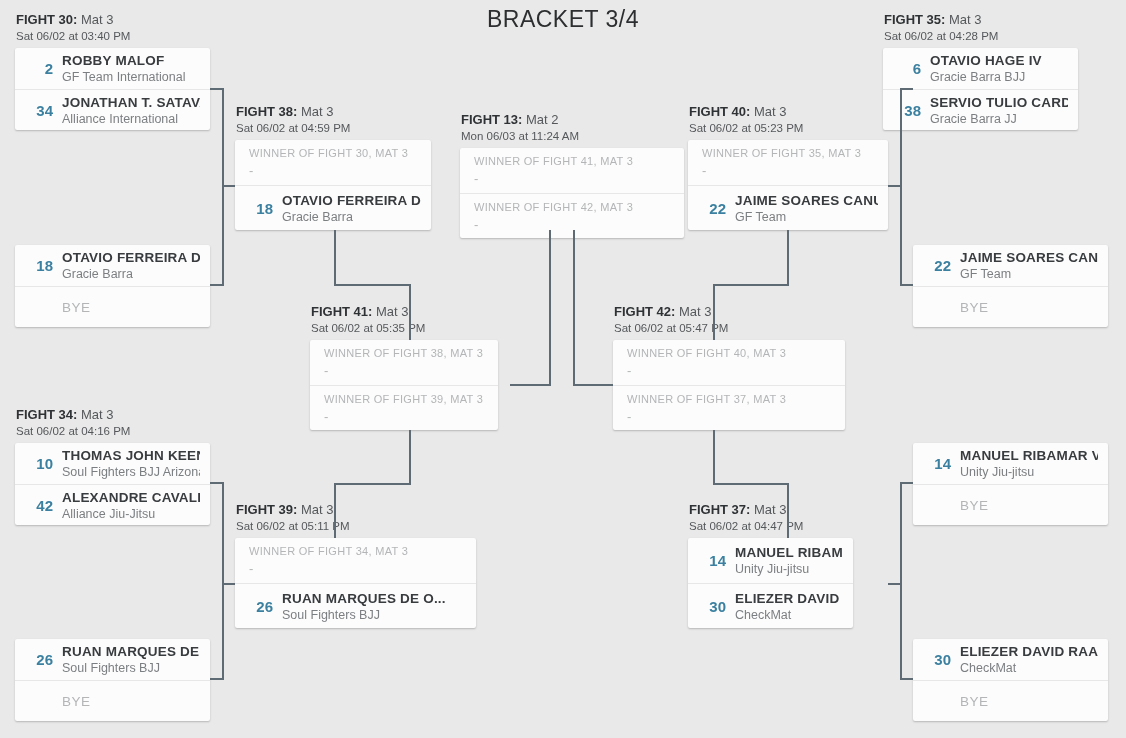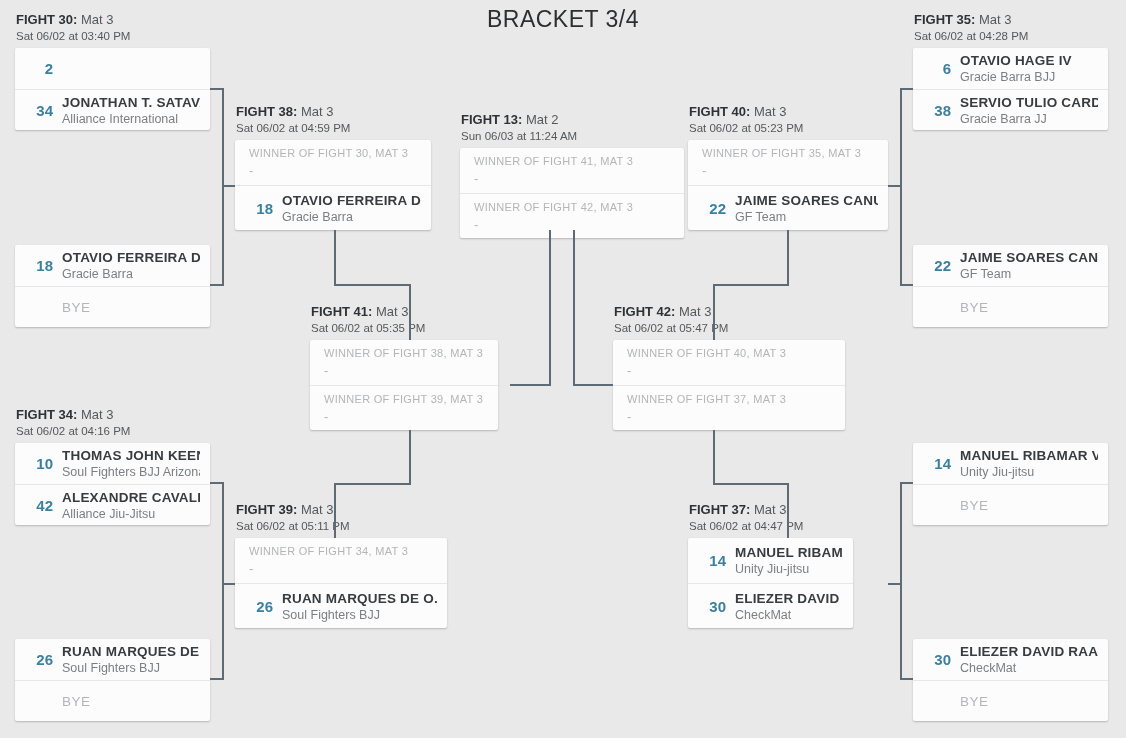--- a/index.html
+++ b/index.html
@@ -49,20 +49,24 @@
 <div class="title">BRACKET 3/4</div>
 
 <div class="match" style="left:15px;top:48px;width:195px">
   <div class="mlabel">
     <div class="ml1"><span class="mf">FIGHT 30:</span> <span>Mat 3</span></div>
     <div class="ml2">Sat 06/02 at 03:40 PM</div>
   </div>
   <div class="card card-sm">
     <div class="slot">
       <span class="seed">2</span>
+      <span class="who">
+          <span class="nm">ROBBY MALOF</span>
+          <span class="tm">GF Team International</span>
+        </span>
     </div>
     <div class="slot">
       <span class="seed">34</span>
       <span class="who">
           <span class="nm">JONATHAN T. SATAVA</span>
           <span class="tm">Alliance International</span>
         </span>
     </div>
   </div>
 </div>
@@ -135,21 +139,21 @@
     <div class="slot">
       <span class="seed">18</span>
       <span class="who">
           <span class="nm">OTAVIO FERREIRA DE ...</span>
           <span class="tm">Gracie Barra</span>
         </span>
     </div>
   </div>
 </div>
 
-<div class="match" style="left:235px;top:538px;width:212px">
+<div class="match" style="left:235px;top:538px;width:241px">
   <div class="mlabel">
     <div class="ml1"><span class="mf">FIGHT 39:</span> <span>Mat 3</span></div>
     <div class="ml2">Sat 06/02 at 05:11 PM</div>
   </div>
   <div class="card card-lg">
     <div class="slot slot-ph">
       <div class="inner">
         <span class="ph">WINNER OF FIGHT 34, MAT 3</span>
         <span class="dash">-</span>
       </div>
@@ -160,21 +164,21 @@
           <span class="nm">RUAN MARQUES DE O...</span>
           <span class="tm">Soul Fighters BJJ</span>
         </span>
     </div>
   </div>
 </div>
 
 <div class="match" style="left:460px;top:148px;width:224px">
   <div class="mlabel">
     <div class="ml1"><span class="mf">FIGHT 13:</span> <span>Mat 2</span></div>
-    <div class="ml2">Sun 06/03 at 11:24 AM</div>
+    <div class="ml2">Mon 06/03 at 11:24 AM</div>
   </div>
   <div class="card card-lg">
     <div class="slot slot-ph">
       <div class="inner">
         <span class="ph">WINNER OF FIGHT 41, MAT 3</span>
         <span class="dash">-</span>
       </div>
     </div>
     <div class="slot slot-ph">
       <div class="inner">
@@ -265,21 +269,21 @@
     <div class="slot">
       <span class="seed">30</span>
       <span class="who">
           <span class="nm">ELIEZER DAVID RAAB ...</span>
           <span class="tm">CheckMat</span>
         </span>
     </div>
   </div>
 </div>
 
-<div class="match" style="left:913px;top:48px;width:195px">
+<div class="match" style="left:883px;top:48px;width:195px">
   <div class="mlabel">
     <div class="ml1"><span class="mf">FIGHT 35:</span> <span>Mat 3</span></div>
     <div class="ml2">Sat 06/02 at 04:28 PM</div>
   </div>
   <div class="card card-sm">
     <div class="slot">
       <span class="seed">6</span>
       <span class="who">
           <span class="nm">OTAVIO HAGE IV</span>
           <span class="tm">Gracie Barra BJJ</span>

